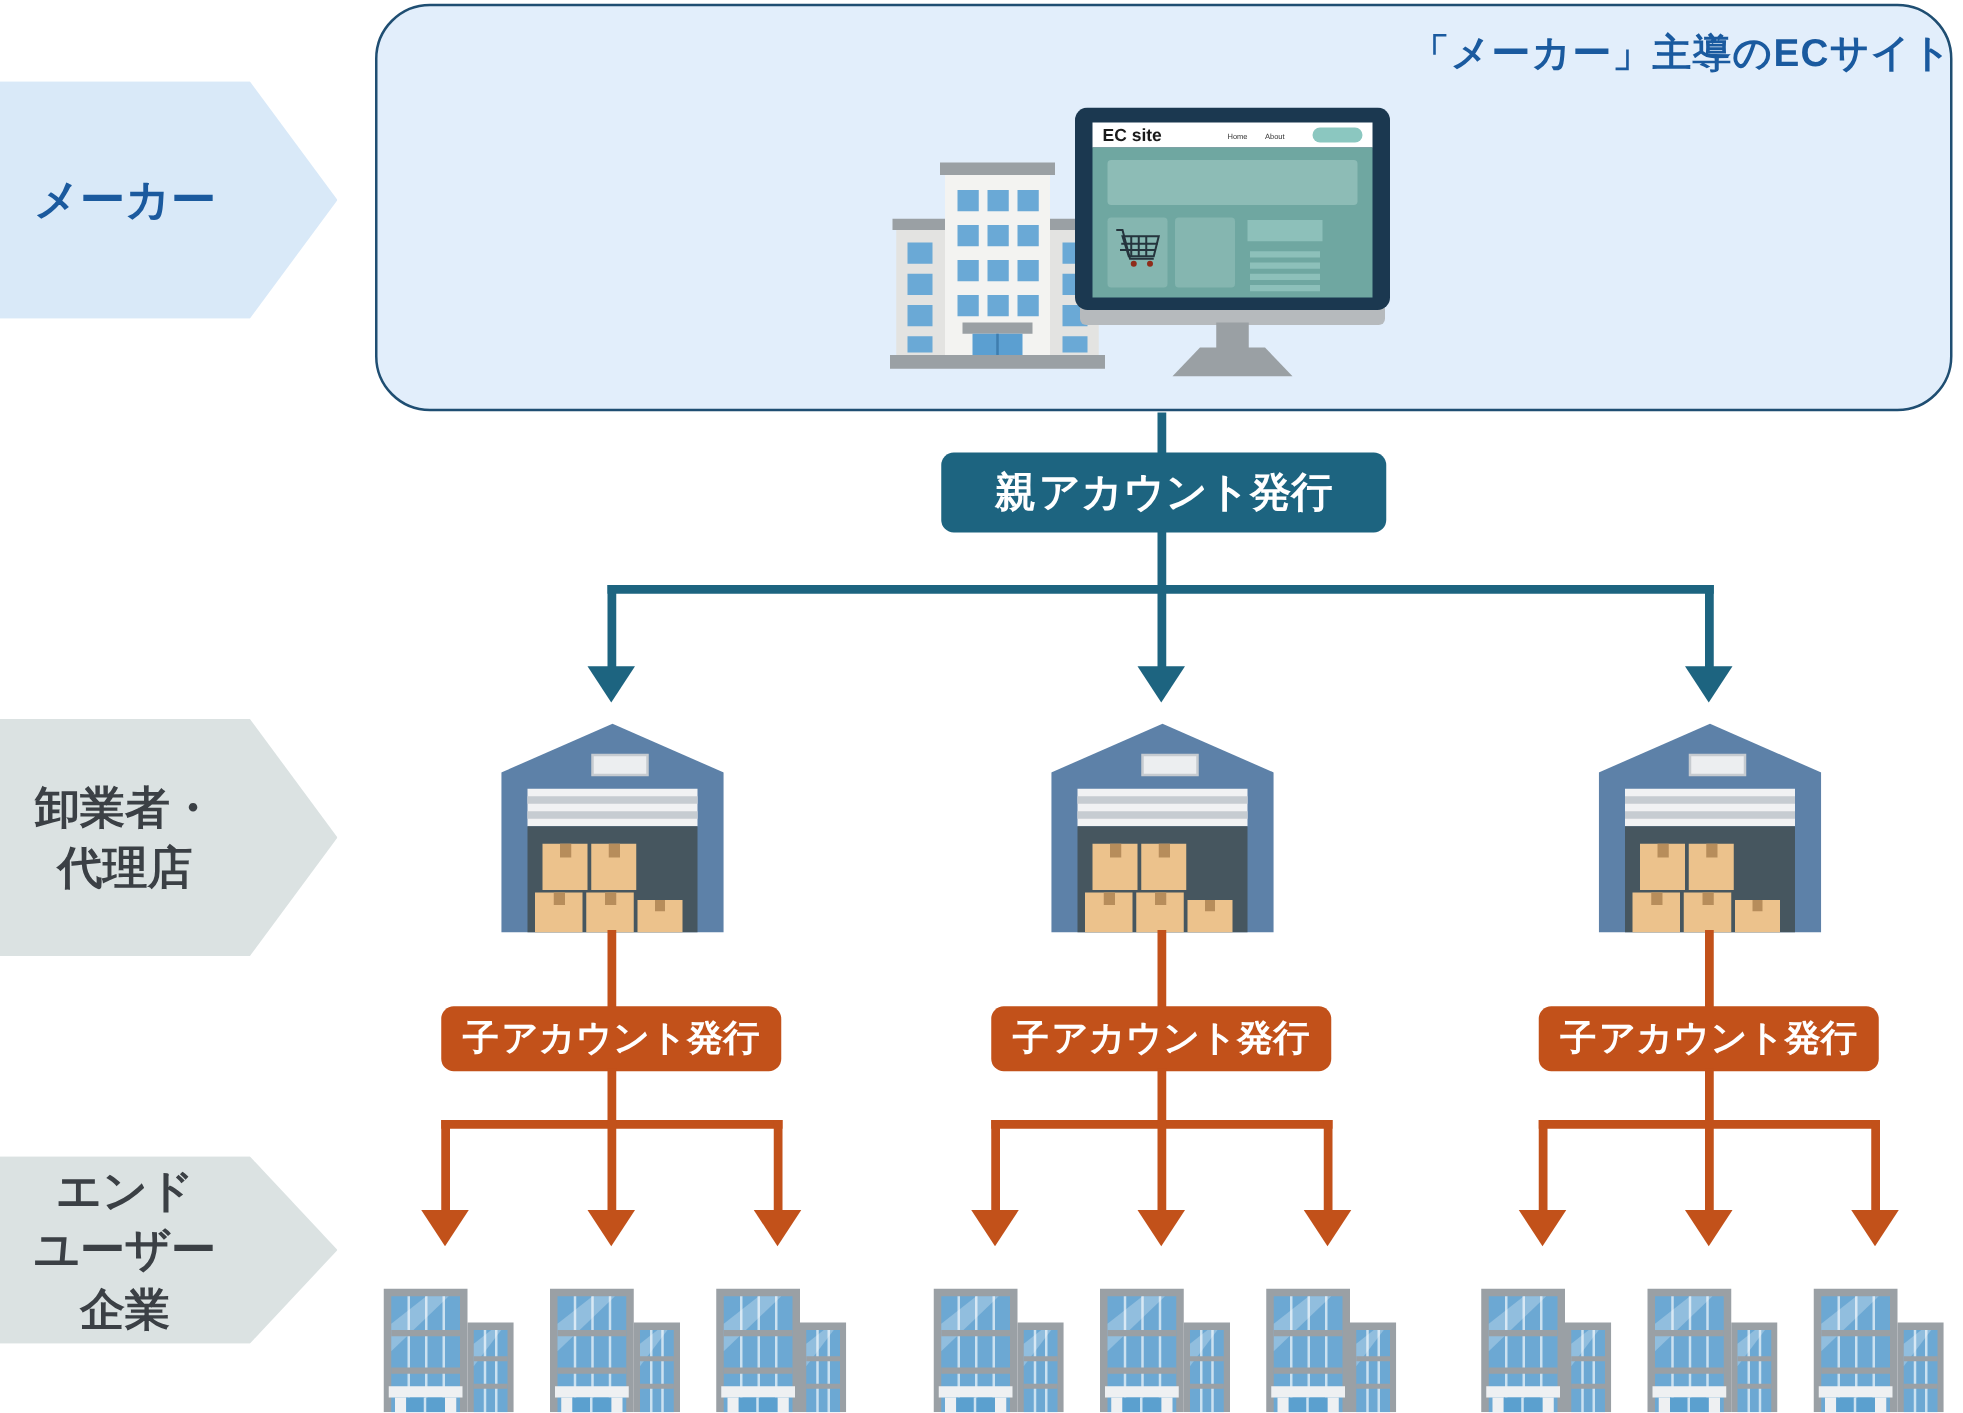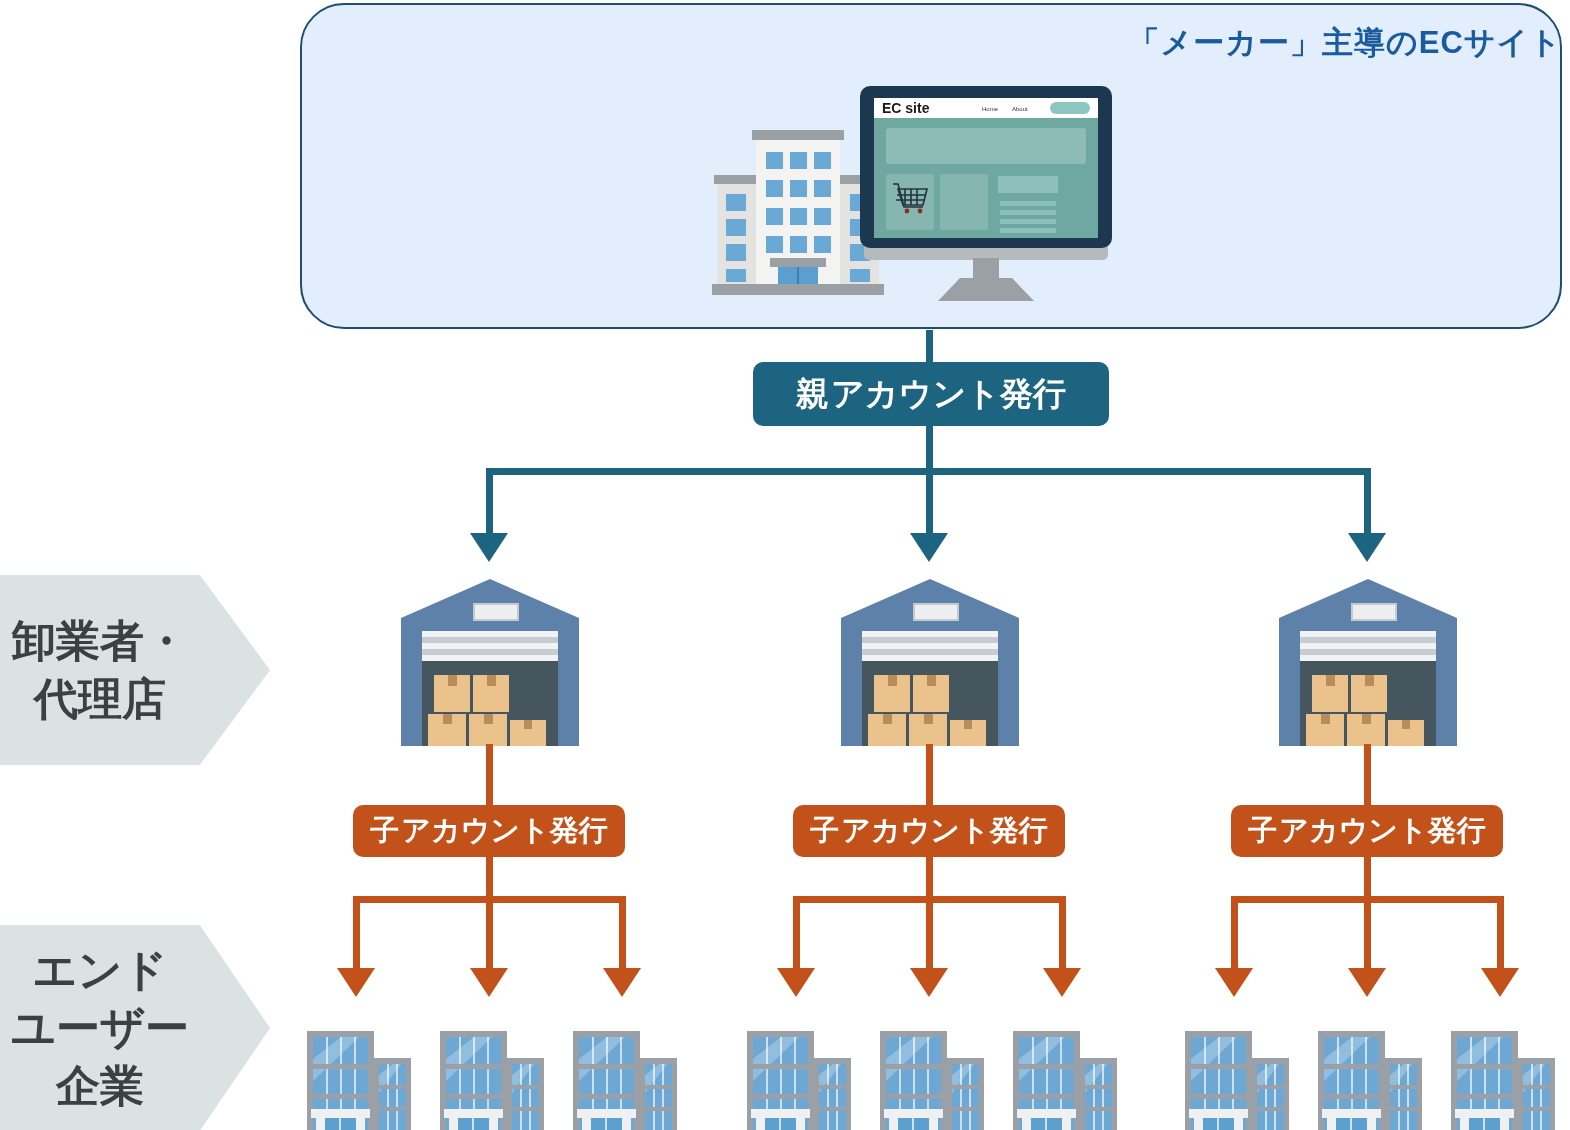--- a/index.html
+++ b/index.html
@@ -17,21 +17,21 @@
     font-size:31px;font-weight:700;color:#1a5a9f;letter-spacing:1px;
   }
   
   .chevron{
     position:absolute;left:0;width:270px;display:flex;flex-direction:column;
     justify-content:center;align-items:center;padding-right:70px;box-sizing:border-box;
     clip-path:polygon(0 0,74% 0,100% 50%,74% 100%,0 100%);
     text-align:center;font-weight:700;line-height:1.32;
   }
   .chevron.blue{background:#d9e9f8;color:#1b5a9e;font-size:36px;}
-  .chevron.gray{background:#dbe2e2;color:#3b4045;font-size:44px;}
+  .chevron.gray{background:#dbe2e2;color:#3b4045;font-size:36px;}
   
   .badge{
     position:absolute;display:flex;align-items:center;justify-content:center;
     color:#fff;border-radius:10px;white-space:nowrap;
   }
   .badge.teal{background:#1d6480;width:356px;height:64px;font-size:33px;}
   .badge.orange{background:#c2511a;width:272px;height:52px;font-size:29px;}
   .badge .emph{font-weight:700;margin-right:2px;}
   .badge .rest{font-weight:700;}
   
@@ -170,25 +170,28 @@
     <rect x="80" y="88" width="48" height="56" rx="3" fill="#85b6b0"></rect>
     <rect x="138" y="90" width="60" height="17" fill="#8dc0ba"></rect>
     <g fill="#8dc0ba">
       <rect x="140" y="115" width="56" height="5"></rect>
       <rect x="140" y="124" width="56" height="5"></rect>
       <rect x="140" y="133" width="56" height="5"></rect>
       <rect x="140" y="142" width="56" height="5"></rect>
     </g>
   </svg>
 
+  <div class="chevron blue" style="top:65px;height:190px">
+    <span>メーカー</span>
+  </div>
   <div class="chevron gray" style="top:575px;height:190px">
     <span>卸業者・</span>
     <span>代理店</span>
   </div>
-  <div class="chevron gray" style="top:925px;height:206px">
+  <div class="chevron gray" style="top:925px;height:150px">
     <span>エンド</span>
     <span>ユーザー</span>
     <span>企業</span>
   </div>
 
   <div class="vline teal-line" style="left:926px;top:330px;height:34px"></div>
   <div class="badge teal" style="left:753px;top:362px">
     <span class="emph">親</span>
       <span class="rest">アカウント発行</span>
   </div>

